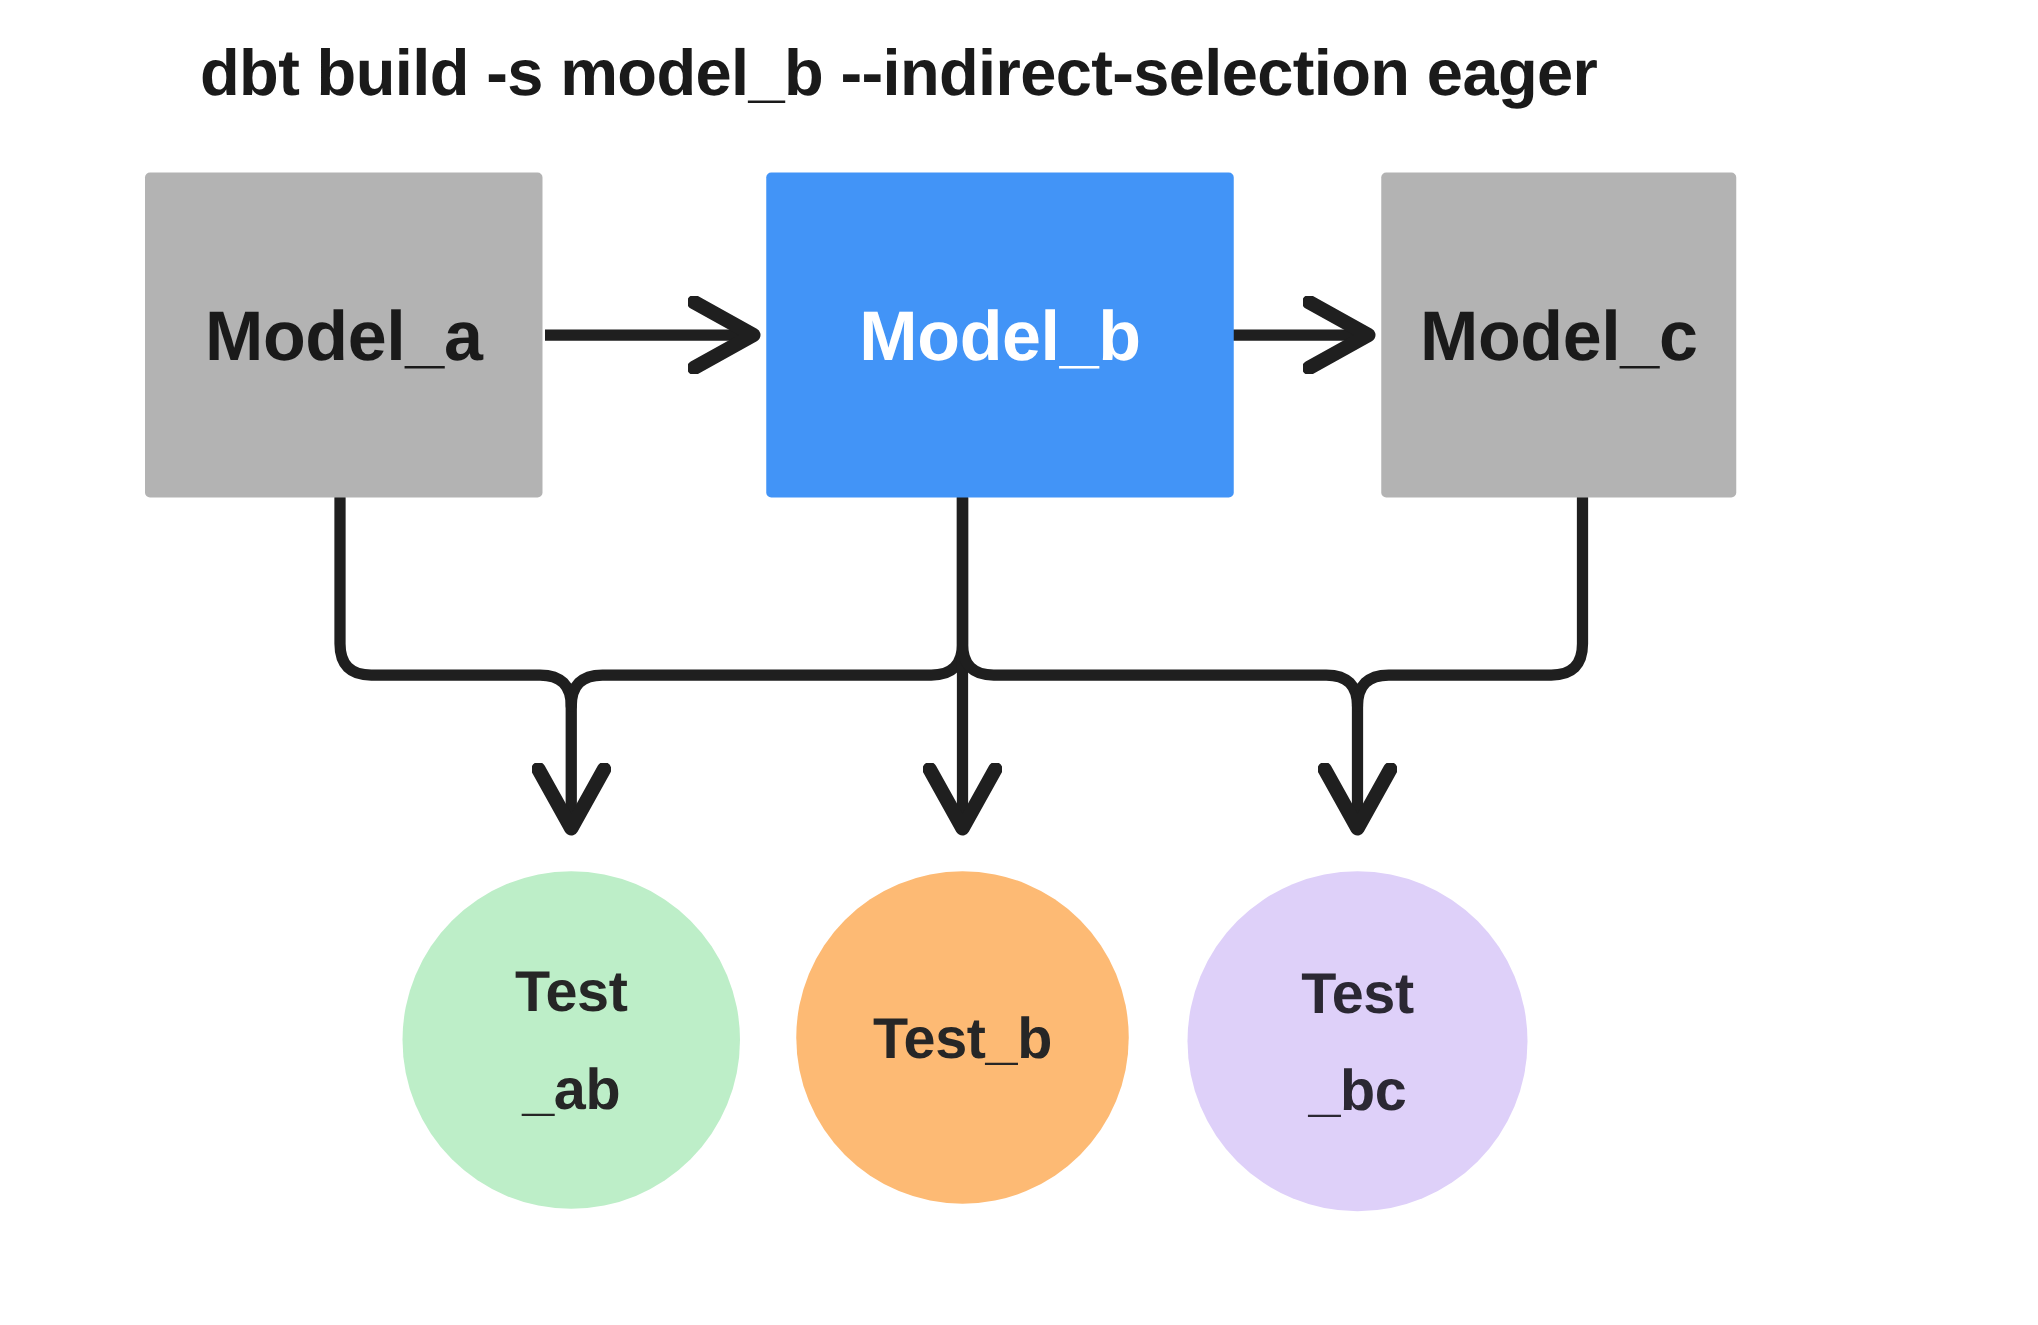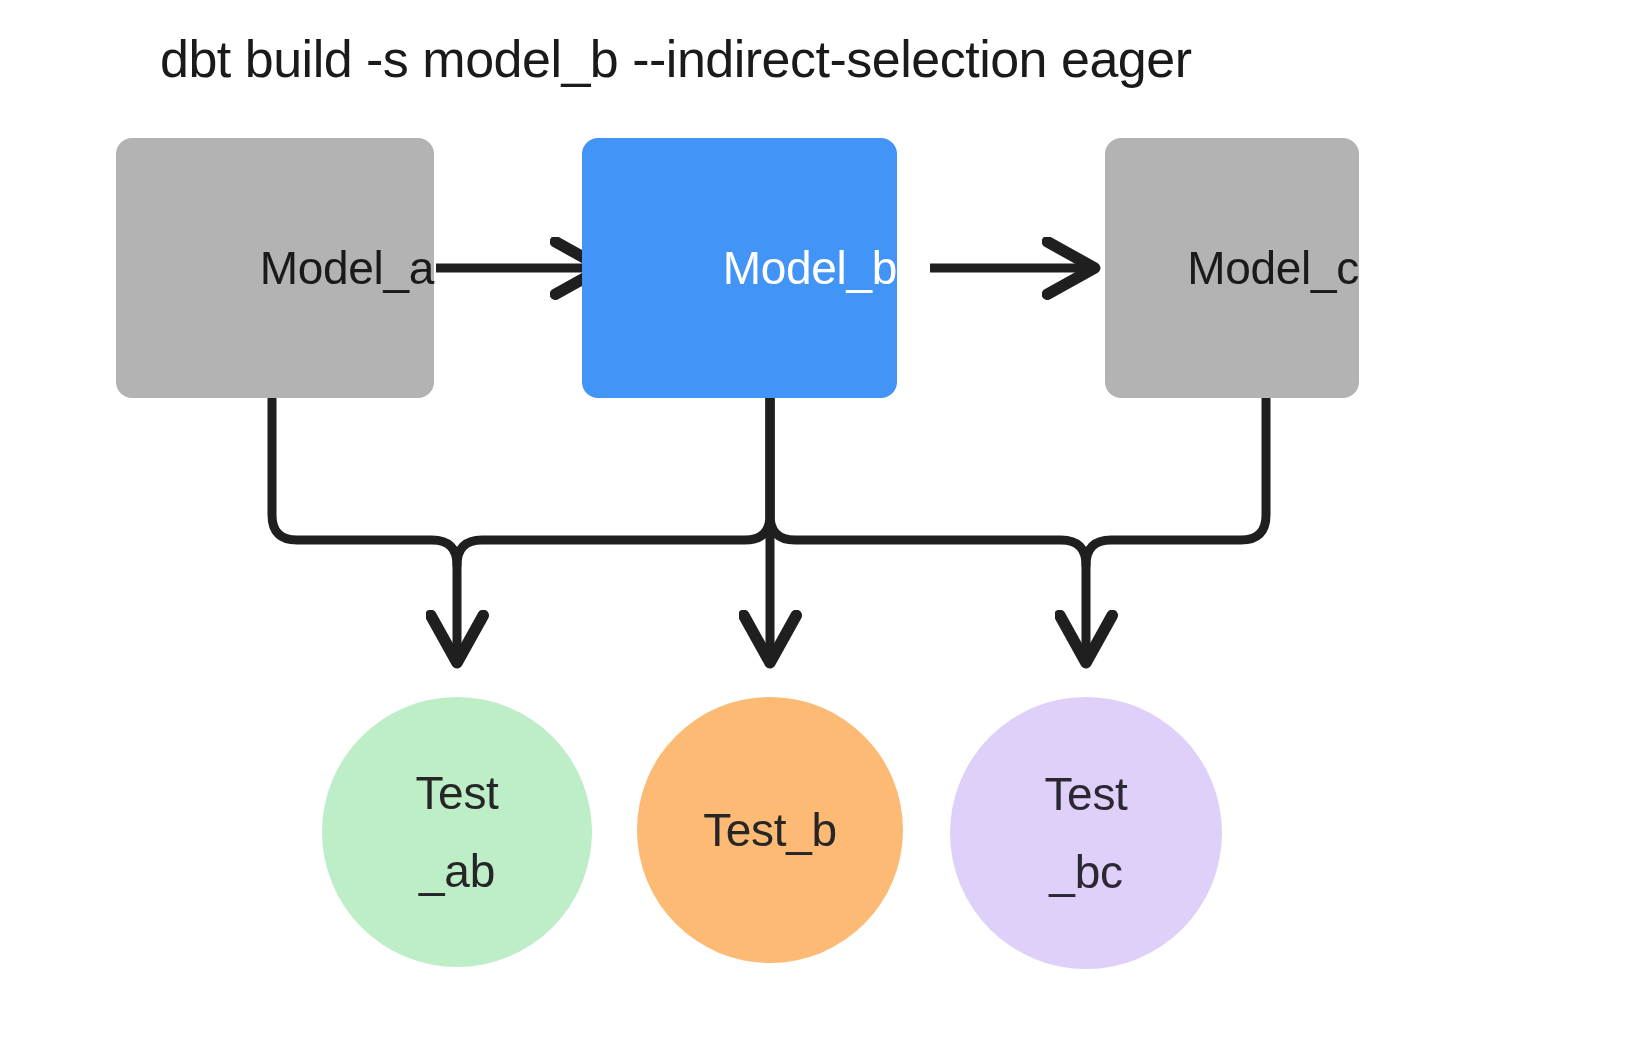--- a/index.html
+++ b/index.html
@@ -12,20 +12,21 @@
     font-family: "Liberation Sans", sans-serif;
     width: 1630px;
     height: 1060px;
     overflow: hidden;
   }
   #canvas {
     position: relative;
     width: 1630px;
     height: 1060px;
     background: #ffffff;
+    font-weight: bold;
   }
   #edges {
     position: absolute;
     left: 0;
     top: 0;
     width: 1630px;
     height: 1060px;
     pointer-events: none;
   }
 
@@ -35,40 +36,40 @@
     top: 28px;
     font-size: 52px;
     line-height: 62px;
     color: #1a1a1a;
     letter-spacing: -0.5px;
     white-space: nowrap;
   }
 
   .model-box {
     position: absolute;
-    border-radius: 16px;
+    border-radius: 4px;
     display: flex;
     align-items: center;
-    justify-content: flex-end;
-    font-size: 46px;
+    justify-content: center;
+    font-size: 56px;
     letter-spacing: -0.3px;
     box-sizing: border-box;
   }
   .model-box.gray {
     background: #b3b3b3;
     color: #1a1a1a;
   }
   .model-box.blue {
     background: #4294f7;
     color: #ffffff;
   }
 
   #box-a { left: 116px; top: 138px; width: 318px; height: 260px; }
-  #box-b { left: 582px; top: 138px; width: 315px; height: 260px; }
-  #box-c { left: 1105px; top: 138px; width: 254px; height: 260px; }
+  #box-b { left: 613px; top: 138px; width: 374px; height: 260px; }
+  #box-c { left: 1105px; top: 138px; width: 284px; height: 260px; }
 
   .test-circle {
     position: absolute;
     border-radius: 50%;
     display: flex;
     flex-direction: column;
     align-items: center;
     justify-content: center;
     font-size: 46px;
     line-height: 78px;

